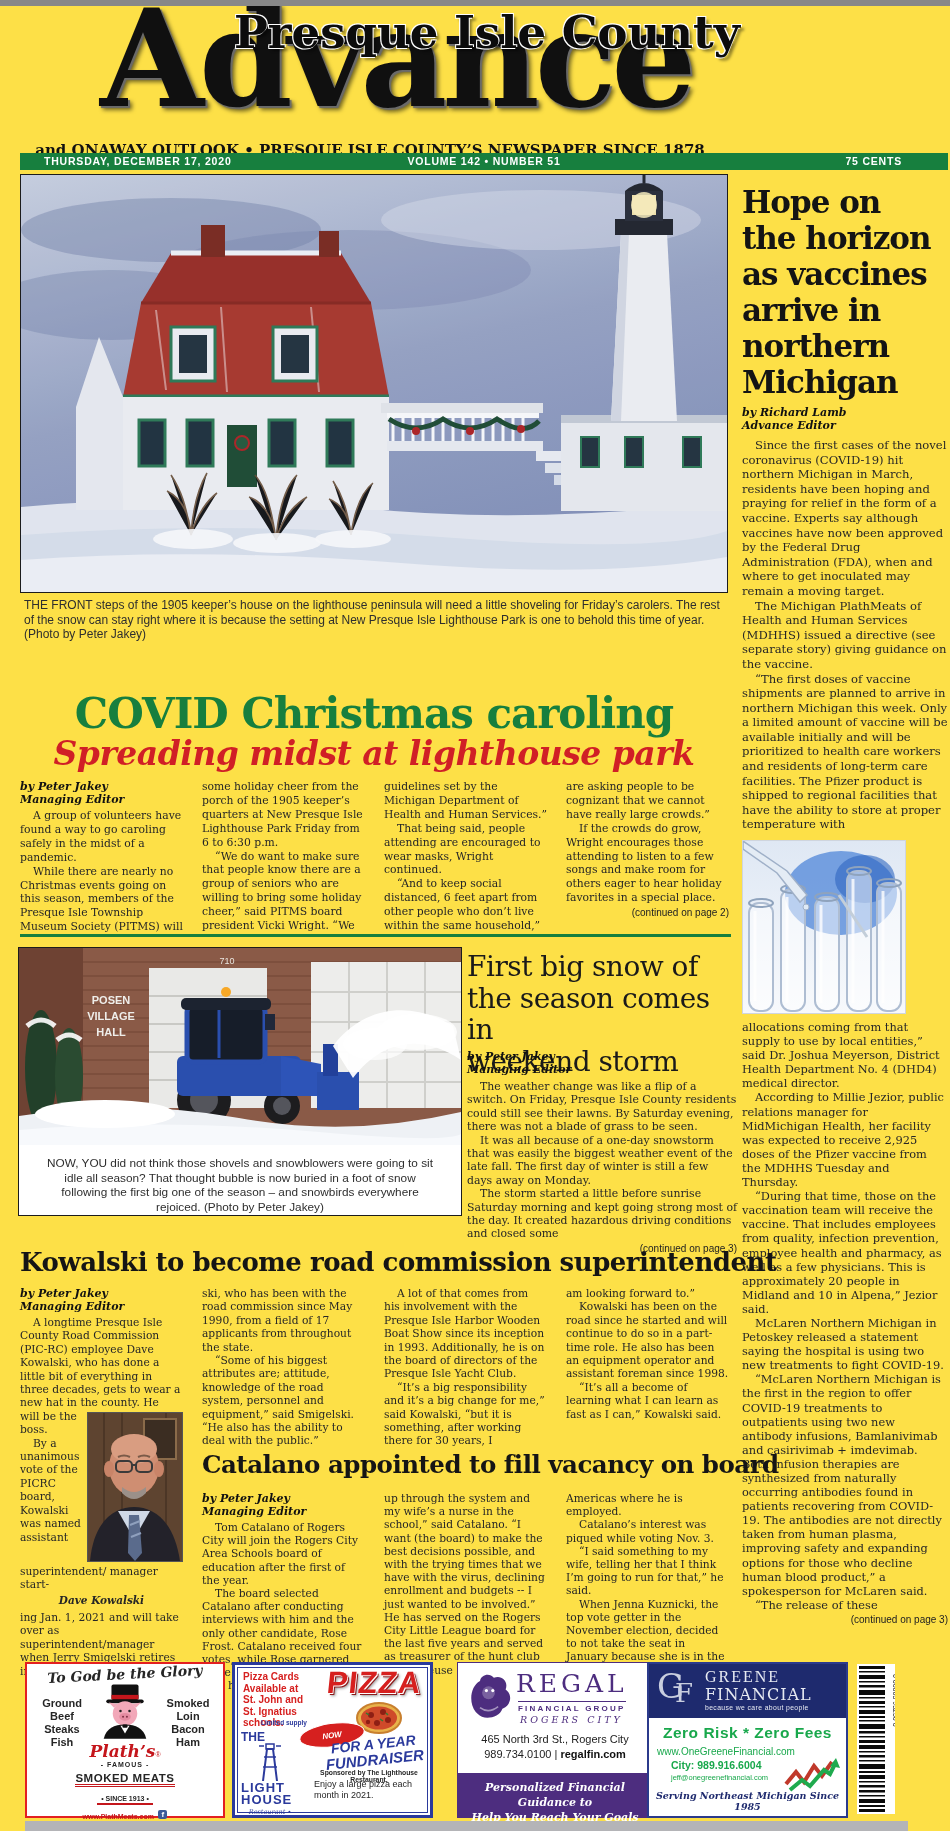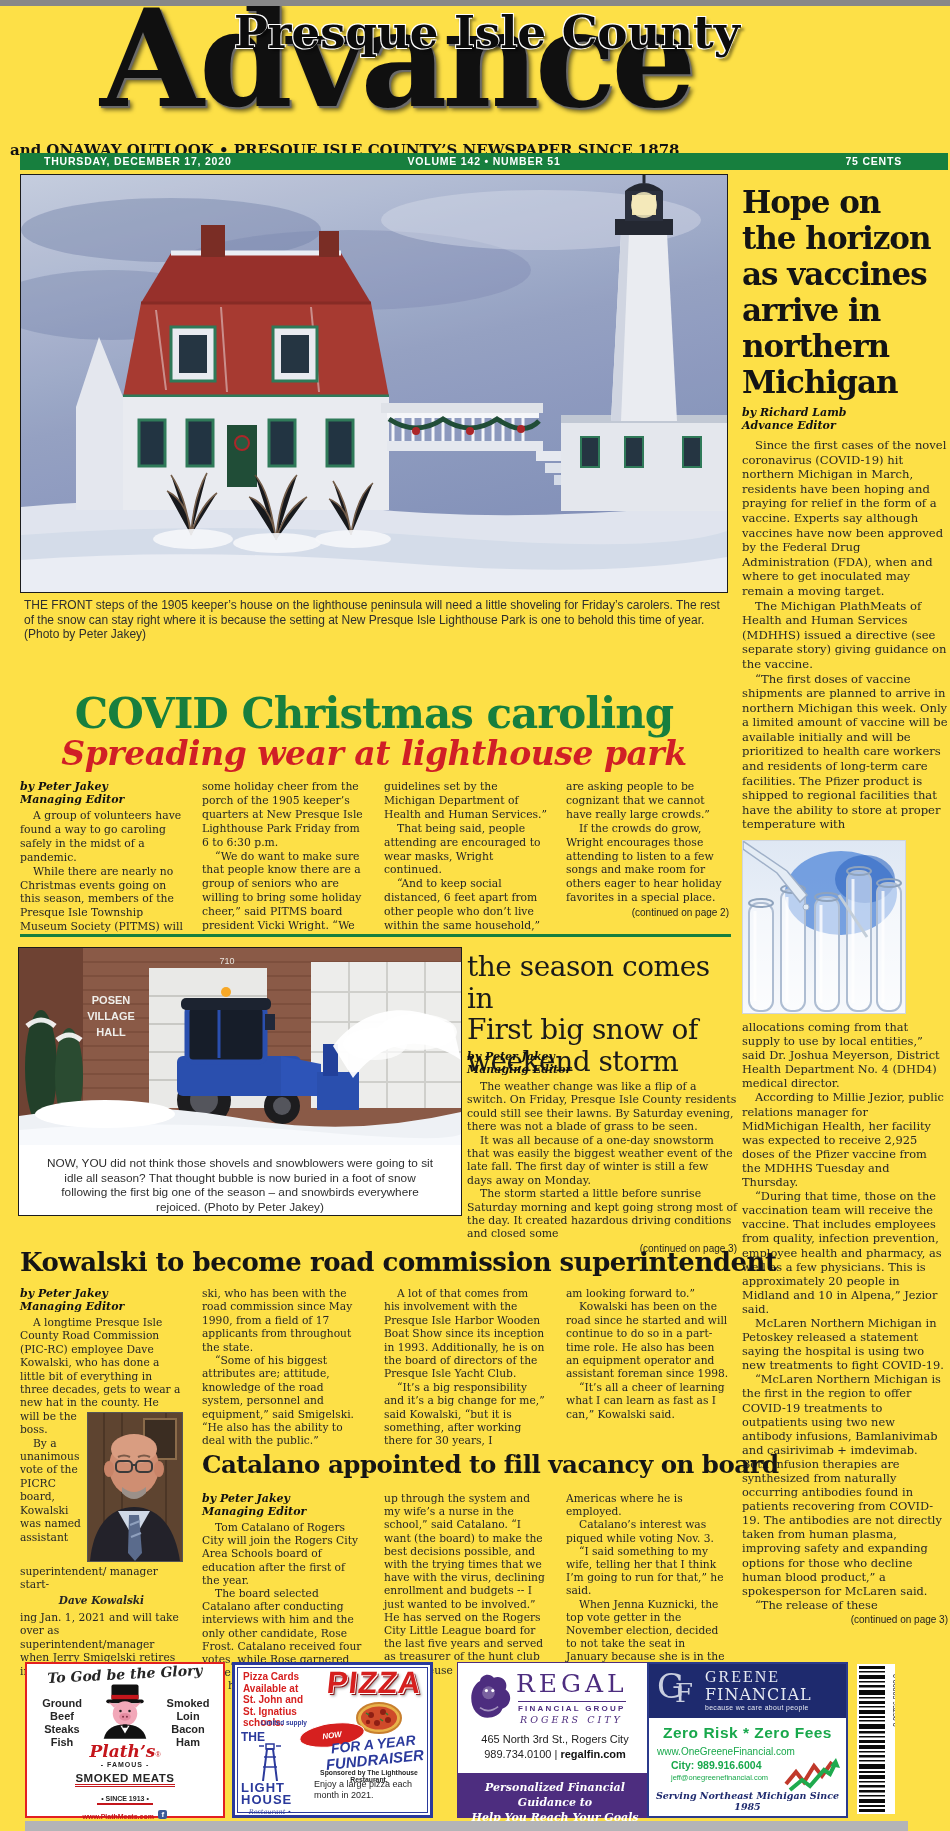--- a/index.html
+++ b/index.html
@@ -4,21 +4,21 @@
 <style>
   *{box-sizing:border-box;margin:0;padding:0}
   html,body{background:#888}
   .page{position:relative;width:950px;height:1831px;background:#fde047;margin:6px auto;
          font-family:"DejaVu Serif",serif;color:#262626;overflow:hidden}
   
   .m-kicker{position:absolute;left:234px;top:0;font-size:45px;font-weight:bold;color:#0c0c0c;z-index:3;
             text-shadow:-1px -1px 0 #fff,1px -1px 0 #fff,-1px 1px 0 #fff,3px 3px 3px rgba(0,0,0,.45);white-space:nowrap}
   .m-title{position:absolute;left:100px;top:-26px;font-size:134px;font-weight:bold;letter-spacing:-5px;color:#101010;z-index:2;
            text-shadow:2px 2px 1px #6a6a6a,4px 4px 4px rgba(0,0,0,.55);white-space:nowrap}
-  .m-tag{position:absolute;left:10px;top:135px;width:720px;font-weight:bold;font-size:15px;color:#111;white-space:nowrap}
+  .m-tag{position:absolute;left:10px;top:135px;width:720px;text-align:center;font-weight:bold;font-size:15px;color:#111;white-space:nowrap}
   .datebar{position:absolute;left:20px;top:147px;width:928px;height:17px;background:#177f3e;color:#fff;
            font-family:"Liberation Sans",sans-serif;font-size:10.5px;font-weight:bold;letter-spacing:.8px}
   .datebar span{position:absolute;top:0;line-height:17px;white-space:nowrap}
   .d-left{left:24px}.d-center{left:0;width:100%;text-align:center}.d-right{right:46px}
   
   .para{margin:0;text-indent:13px}
   .para.flush{text-indent:0}
   .byline{font-size:11px;line-height:13px;font-weight:bold;font-style:italic;color:#111;margin-bottom:3px}
   .cont{text-align:right;font-family:"Liberation Sans",sans-serif;font-size:10px;color:#222;margin-top:1px}
   .lines p{margin:0;text-indent:0}
@@ -219,21 +219,21 @@
       <ellipse cx="172" cy="364" rx="40" ry="10" fill="#ffffff" opacity=".9"></ellipse>
       <ellipse cx="256" cy="368" rx="44" ry="10" fill="#ffffff" opacity=".9"></ellipse>
       <ellipse cx="332" cy="364" rx="38" ry="9" fill="#ffffff" opacity=".9"></ellipse>
       <path d="M0,385 Q180,372 380,388 T706,382 L706,417 L0,417 Z" fill="#f4f6fa"></path>
       <rect width="706" height="417" fill="#3a4a8a" opacity=".05"></rect>
     </svg>
   </div>
   <div class="leadcap caption">THE FRONT steps of the 1905 keeper’s house on the lighthouse peninsula will need a little shoveling for Friday’s carolers. The rest of the snow can stay right where it is because the setting at New Presque Isle Lighthouse Park is one to behold this time of year. (Photo by Peter Jakey)</div>
 
   <div class="covidhead">COVID Christmas caroling</div>
-  <div class="cheersub">Spreading wear at lighthouse park</div>
+  <div class="cheersub">Spreading midst at lighthouse park</div>
 
   <div class="ccol" style="left:20px">
     <div class="byline">
       <div>by Peter Jakey</div>
       <div>Managing Editor</div>
     </div>
     <div>
         <p class="para">A group of volunteers have found a way to go caroling safely in the midst of a pandemic.</p>
         <p class="para">While there are nearly no Christmas events going on this season, members of the Presque Isle Township Museum Society (PITMS) will be trying to bring</p>
       </div>
@@ -388,22 +388,22 @@
       <ellipse cx="398" cy="84" rx="40" ry="18" fill="#ffffff" opacity=".8"></ellipse>
       <ellipse cx="356" cy="96" rx="32" ry="16" fill="#ffffff" opacity=".7"></ellipse>
       <path d="M0,168 Q110,150 220,170 T442,164 L442,197 L0,197 Z" fill="#eef1f5"></path>
       <path d="M0,182 Q140,170 300,184 T442,180 L442,197 L0,197 Z" fill="#f7f9fc"></path>
       <ellipse cx="86" cy="166" rx="70" ry="14" fill="#ffffff"></ellipse>
     </svg>
     <div class="snowcap caption">NOW, YOU did not think those shovels and snowblowers were going to sit idle all season? That thought bubble is now buried in a foot of snow following the first big one of the season – and snowbirds everywhere rejoiced. (Photo by Peter Jakey)</div>
   </div>
 
   <div class="snowhead lines">
+      <p class="para">First big snow of</p>
       <p class="para">the season comes in</p>
-      <p class="para">First big snow of</p>
       <p class="para">weekend storm</p>
     </div>
   <div class="snowbyline byline">
     <div>by Peter Jakey</div>
     <div>Managing Editor</div>
   </div>
   <div class="snowbody">
     <div>
         <p class="para">The weather change was like a flip of a switch. On Friday, Presque Isle County residents could still see their lawns. By Saturday evening, there was not a blade of grass to be seen.</p>
         <p class="para">It was all because of a one-day snowstorm that was easily the biggest weather event of the late fall. The first day of winter is still a few days away on Monday.</p>
@@ -462,21 +462,21 @@
   <div class="kcol" style="left:384px">
     <div>
         <p class="para">A lot of that comes from his involvement with the Presque Isle Harbor Wooden Boat Show since its inception in 1993. Additionally, he is on the board of directors of the Presque Isle Yacht Club.</p>
         <p class="para">“It’s a big responsibility and it’s a big change for me,” said Kowalski, “but it is something, after working there for 30 years, I</p>
       </div>
   </div>
   <div class="kcol" style="left:566px">
     <div>
         <p class="para flush">am looking forward to.”</p>
         <p class="para">Kowalski has been on the road since he started and will continue to do so in a part-time role. He also has been an equipment operator and assistant foreman since 1998.</p>
-        <p class="para">“It’s all a cheer of learning what I can learn as fast as I can,” Kowalski said.</p>
+        <p class="para">“It’s all a become of learning what I can learn as fast as I can,” Kowalski said.</p>
       </div>
   </div>
 
   <div class="cathead">Catalano appointed to fill vacancy on board</div>
   <div class="acol" style="left:202px">
     <div class="byline">
       <div>by Peter Jakey</div>
       <div>Managing Editor</div>
     </div>
     <div>

